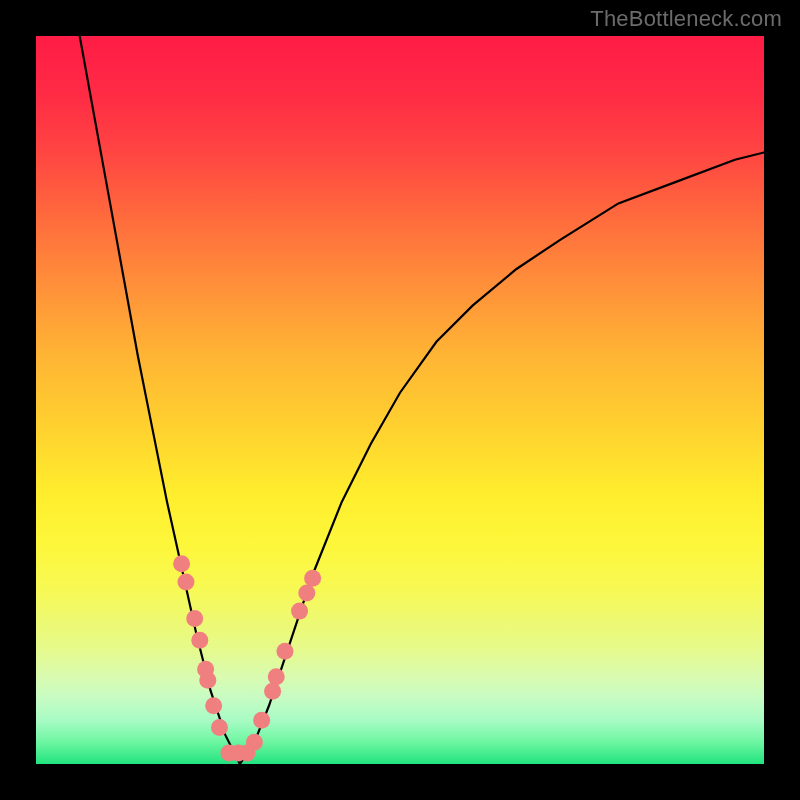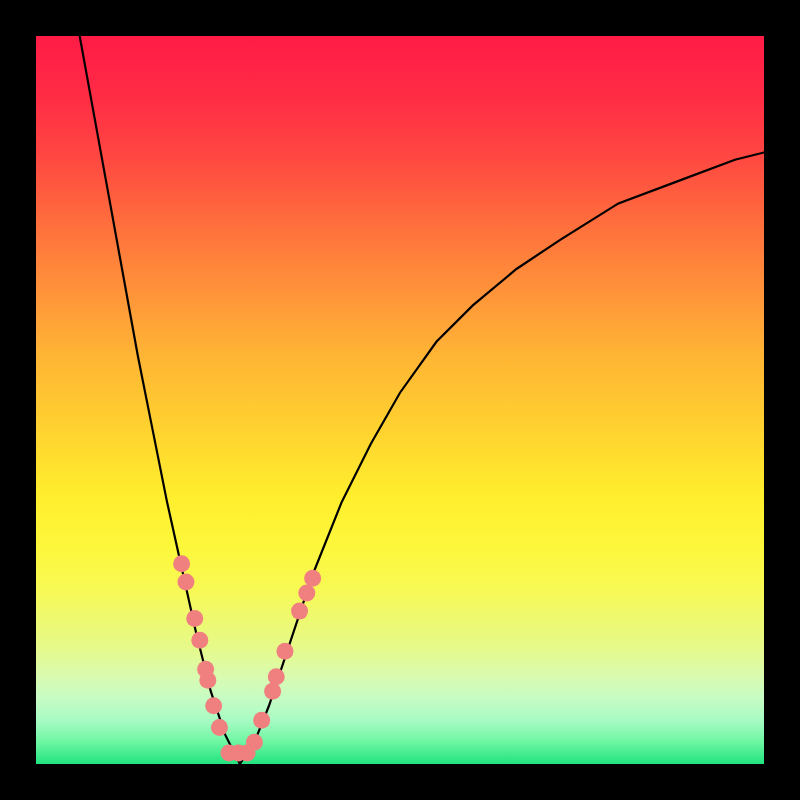--- a/index.html
+++ b/index.html
@@ -61,20 +61,21 @@
     top: 0;
     left: 0;
     width: 728px;
     height: 728px;
   }
 </style>
 </head>
 <body>
 
 <div class="frame">
+  <div class="watermark">TheBottleneck.com</div>
 
   <div class="plot-area">
     <svg class="curves" viewBox="0 0 728 728" preserveAspectRatio="none">
       <g>
           <path d="M43.68 0.00 L58.24 80.08 L72.80 160.16 L87.36 240.24 L101.92 320.32 L116.48 393.12 L131.04 465.92 L145.60 531.44 L160.16 596.96 L167.44 626.08 L174.72 655.20 L182.00 677.04 L189.28 698.88 L196.56 713.44 L203.84 728.00" fill="none" stroke="#000000" stroke-width="2.2" stroke-linecap="round"></path>
           <path d="M203.84 728.00 L218.40 706.16 L232.96 669.76 L247.52 626.08 L262.08 582.40 L276.64 538.72 L305.76 465.92 L334.88 407.68 L364.00 356.72 L400.40 305.76 L436.80 269.36 L480.48 232.96 L524.16 203.84 L582.40 167.44 L640.64 145.60 L698.88 123.76 L728.00 116.48" fill="none" stroke="#000000" stroke-width="2.2" stroke-linecap="round"></path>
         </g>
       <g>
           <circle cx="145.60" cy="527.80" r="8.5" fill="#f08080" stroke="#d66d6d" stroke-width="0"></circle>
           <circle cx="149.97" cy="546.00" r="8.5" fill="#f08080" stroke="#d66d6d" stroke-width="0"></circle>

